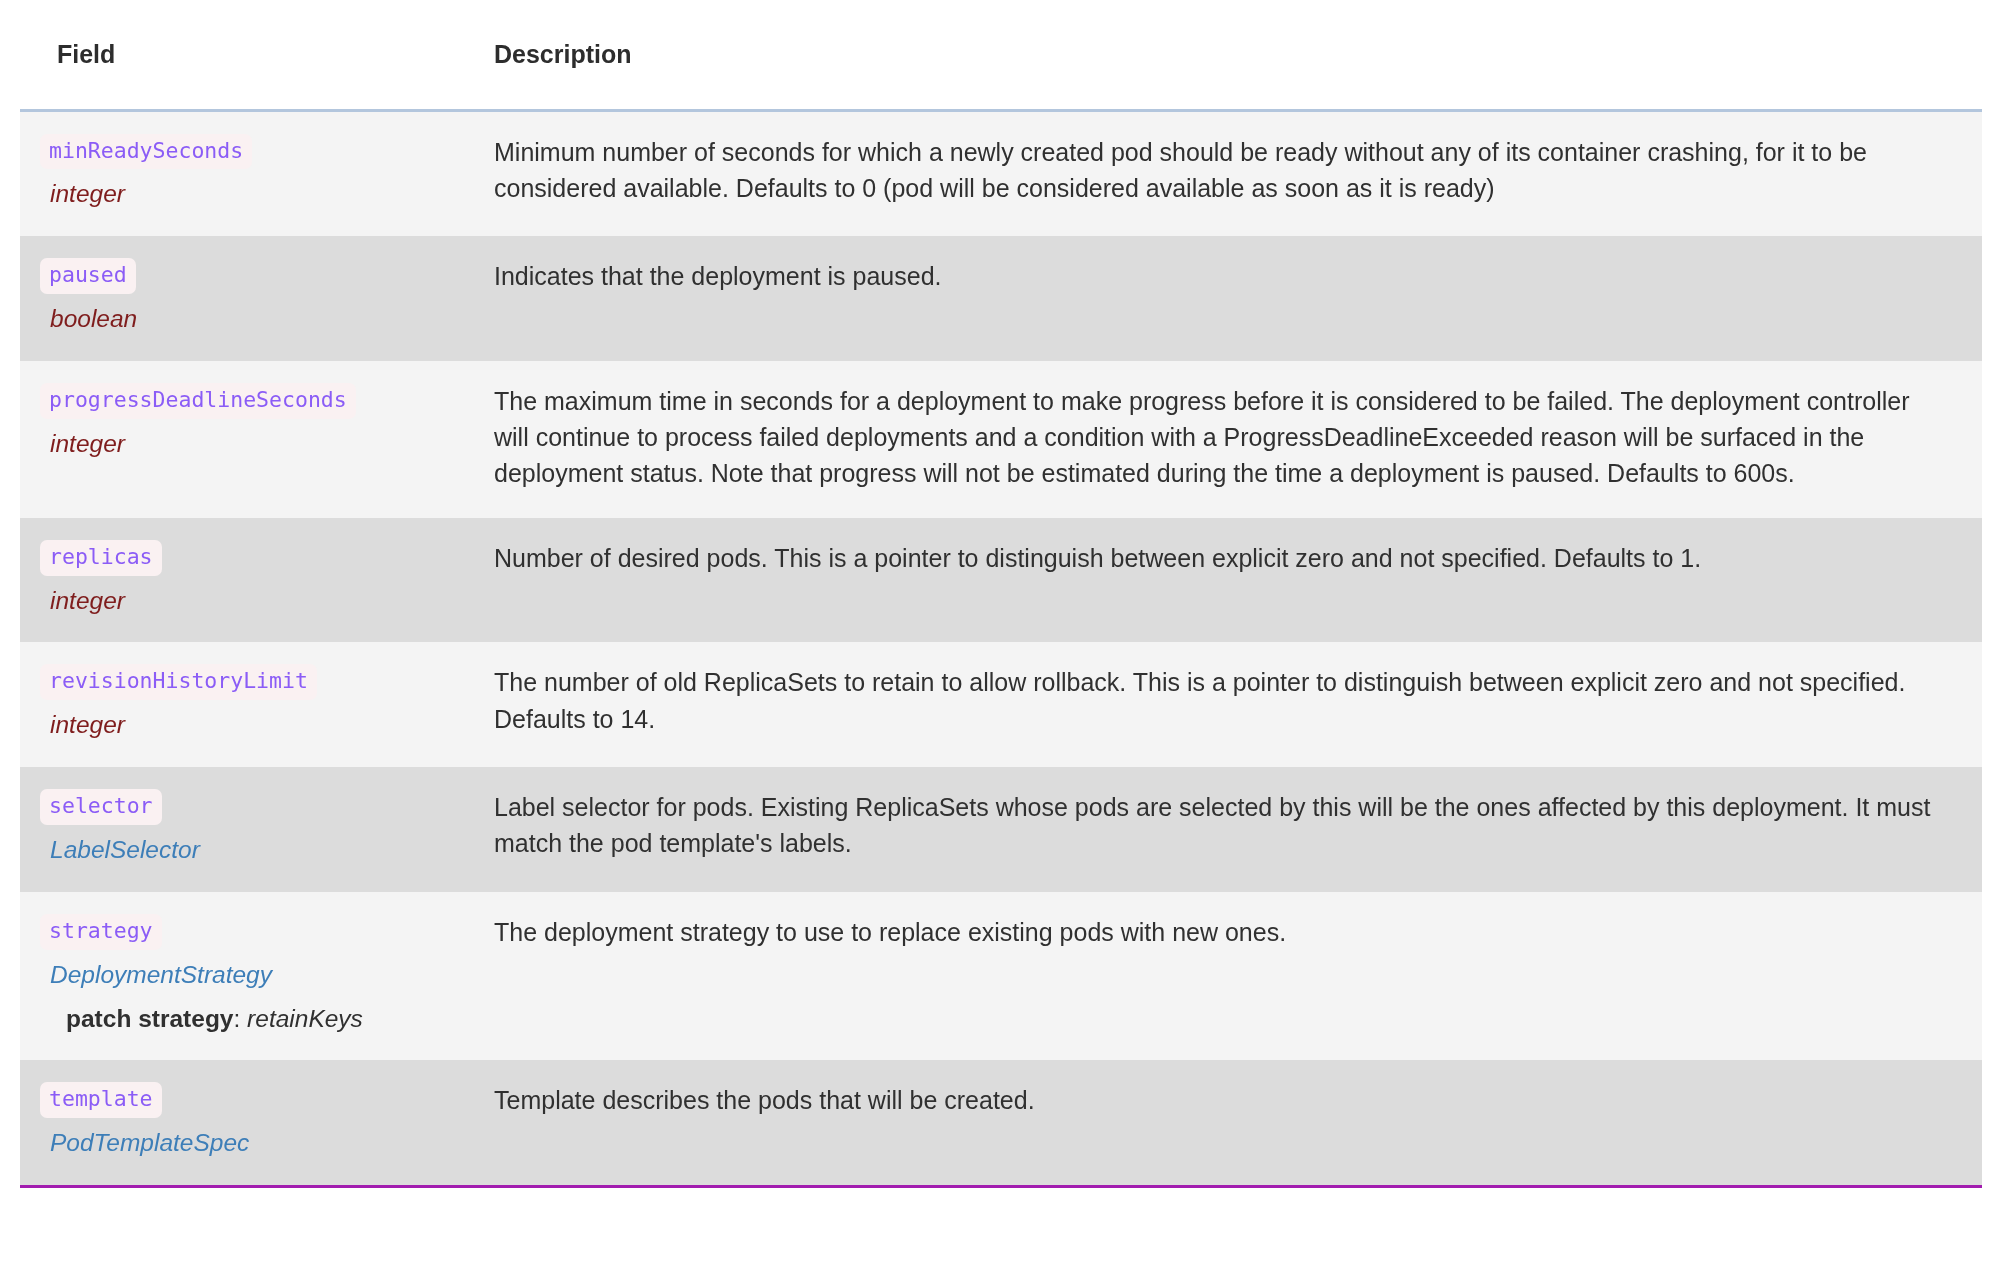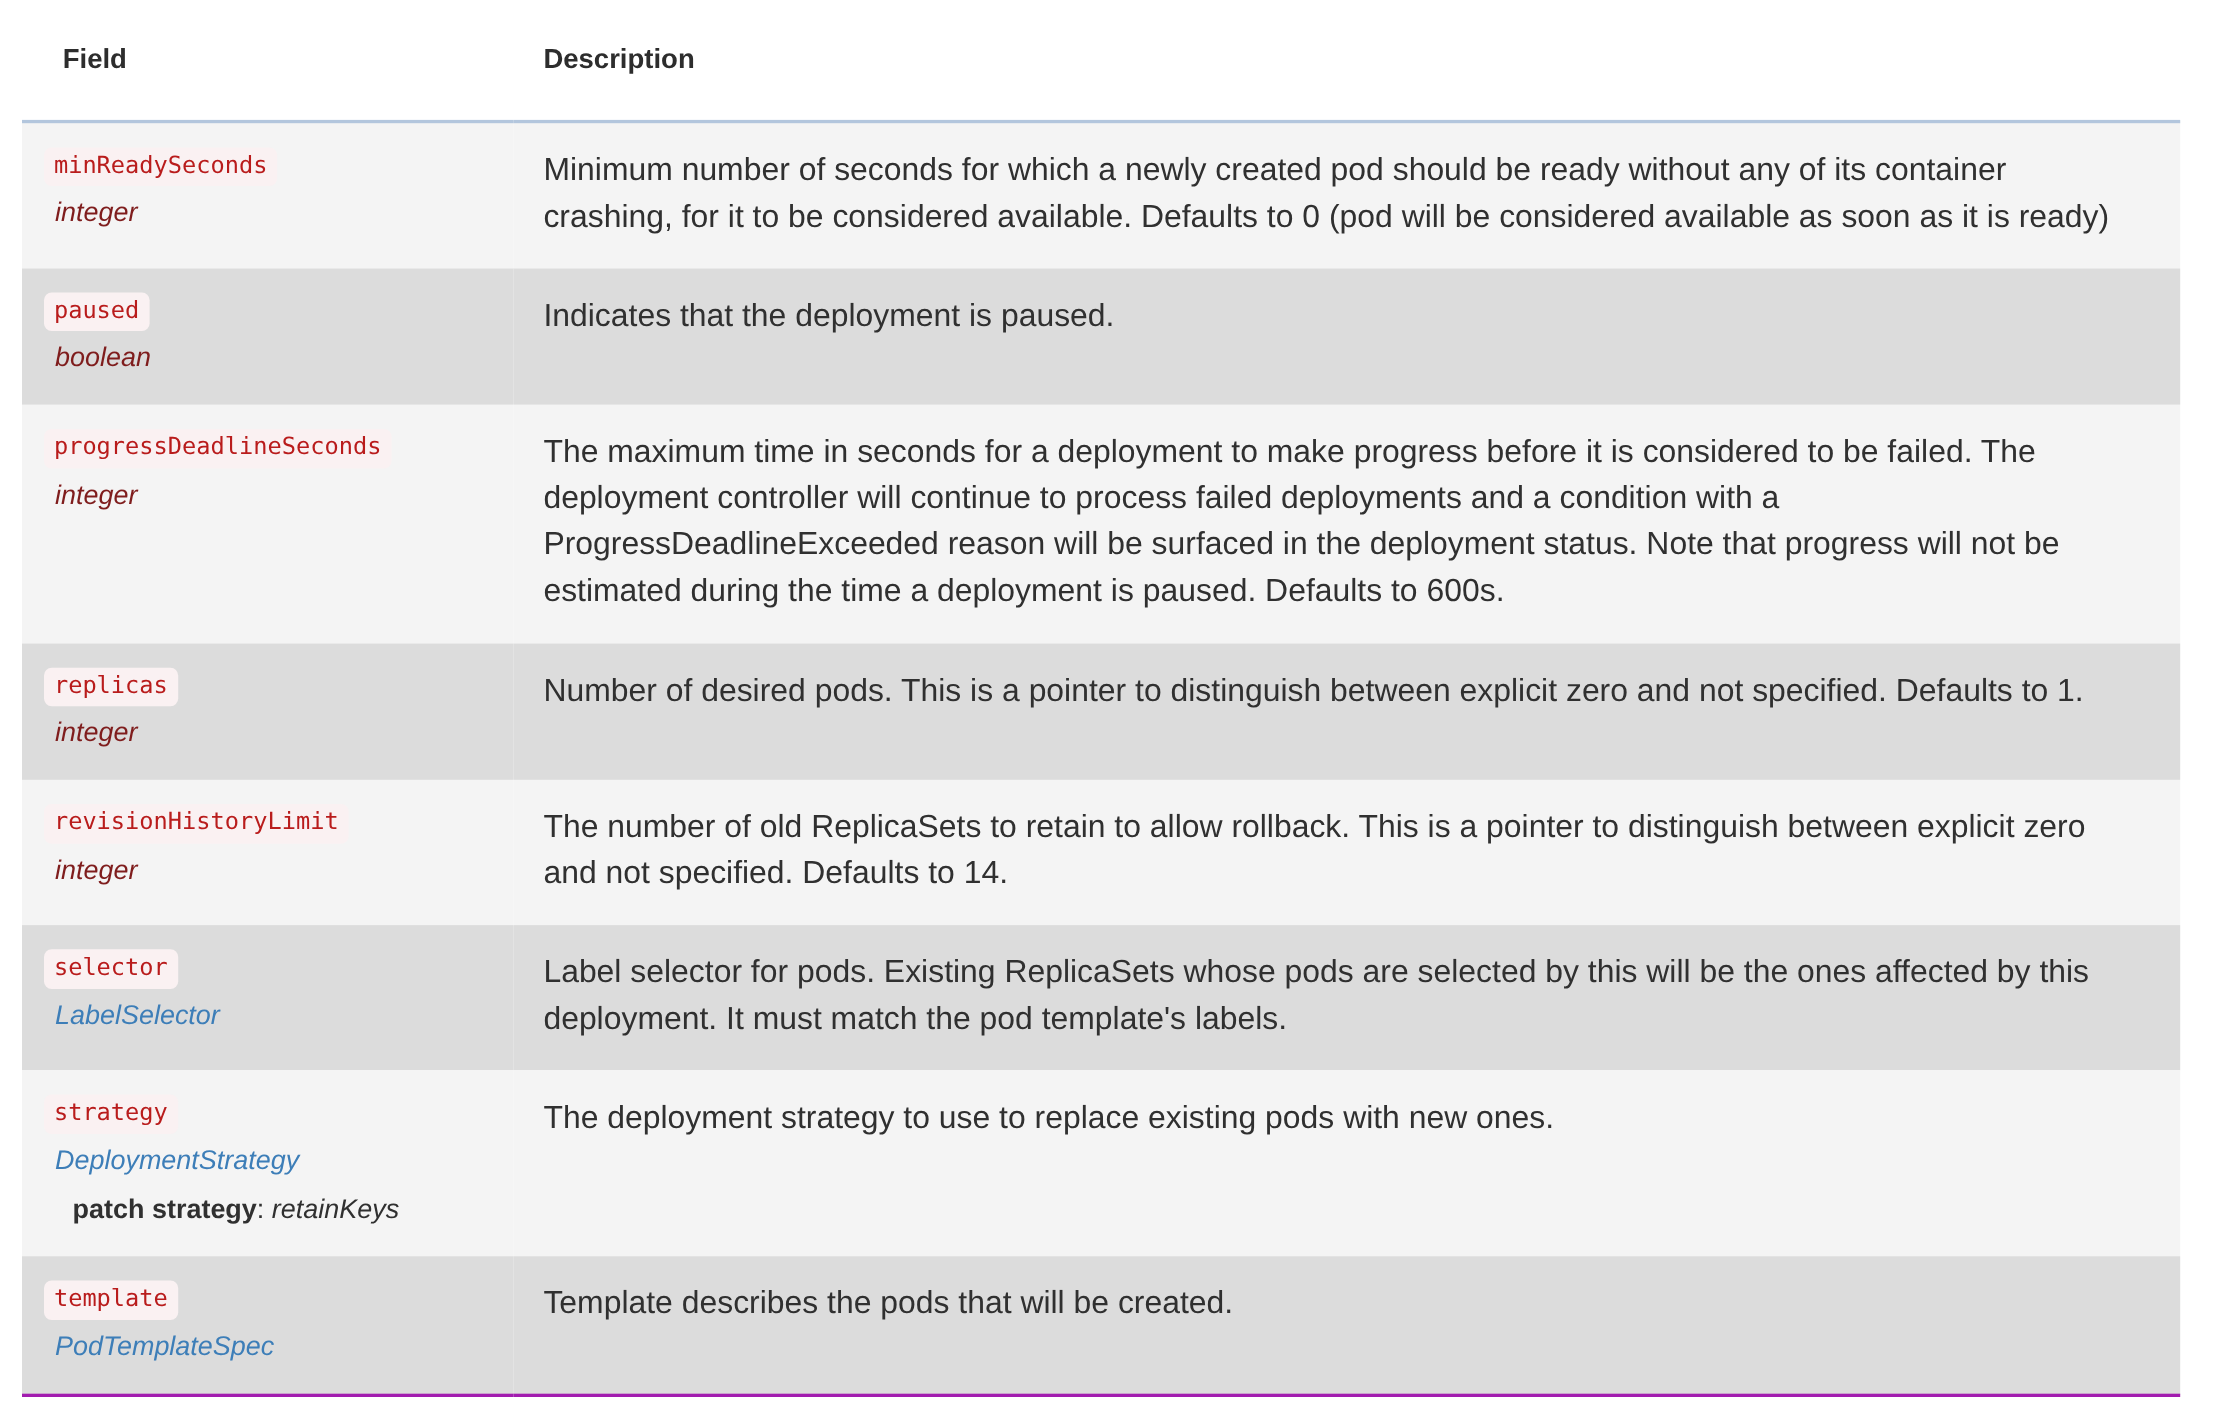--- a/index.html
+++ b/index.html
@@ -65,21 +65,21 @@
   }
 
   td.cell-field { padding: 22px 20px 26px 20px; }
   td.cell-desc  { padding: 22px 40px 26px 27px; }
 
   .field-name {
     display: inline-block;
     font-family: "DejaVu Sans Mono", "Liberation Mono", monospace;
     font-size: 21.5px;
     line-height: 1.25;
-    color: #b91c1c;
+    color: #8b5cf6;
     background: #faf1f2;
     border-radius: 7px;
     padding: 4px 9px 5px 9px;
     letter-spacing: 0px;
     white-space: nowrap;
   }
 
   .field-type {
     display: block;
     font-size: 24.5px;
@@ -97,21 +97,21 @@
     line-height: 1.3;
     margin-top: 12px;
     padding-left: 6px;
     color: #303030;
     margin-left: 20px;
   }
   .field-patch .patch-label { font-weight: bold; }
   .field-patch .patch-value { font-style: italic; }
 
   .desc-text {
-    font-size: 29px;
+    font-size: 25px;
     line-height: 1.45;
     color: #303030;
     margin: 0;
   }
 </style>
 </head>
 <body>
 
 <div class="page">
   <table class="api-table">

